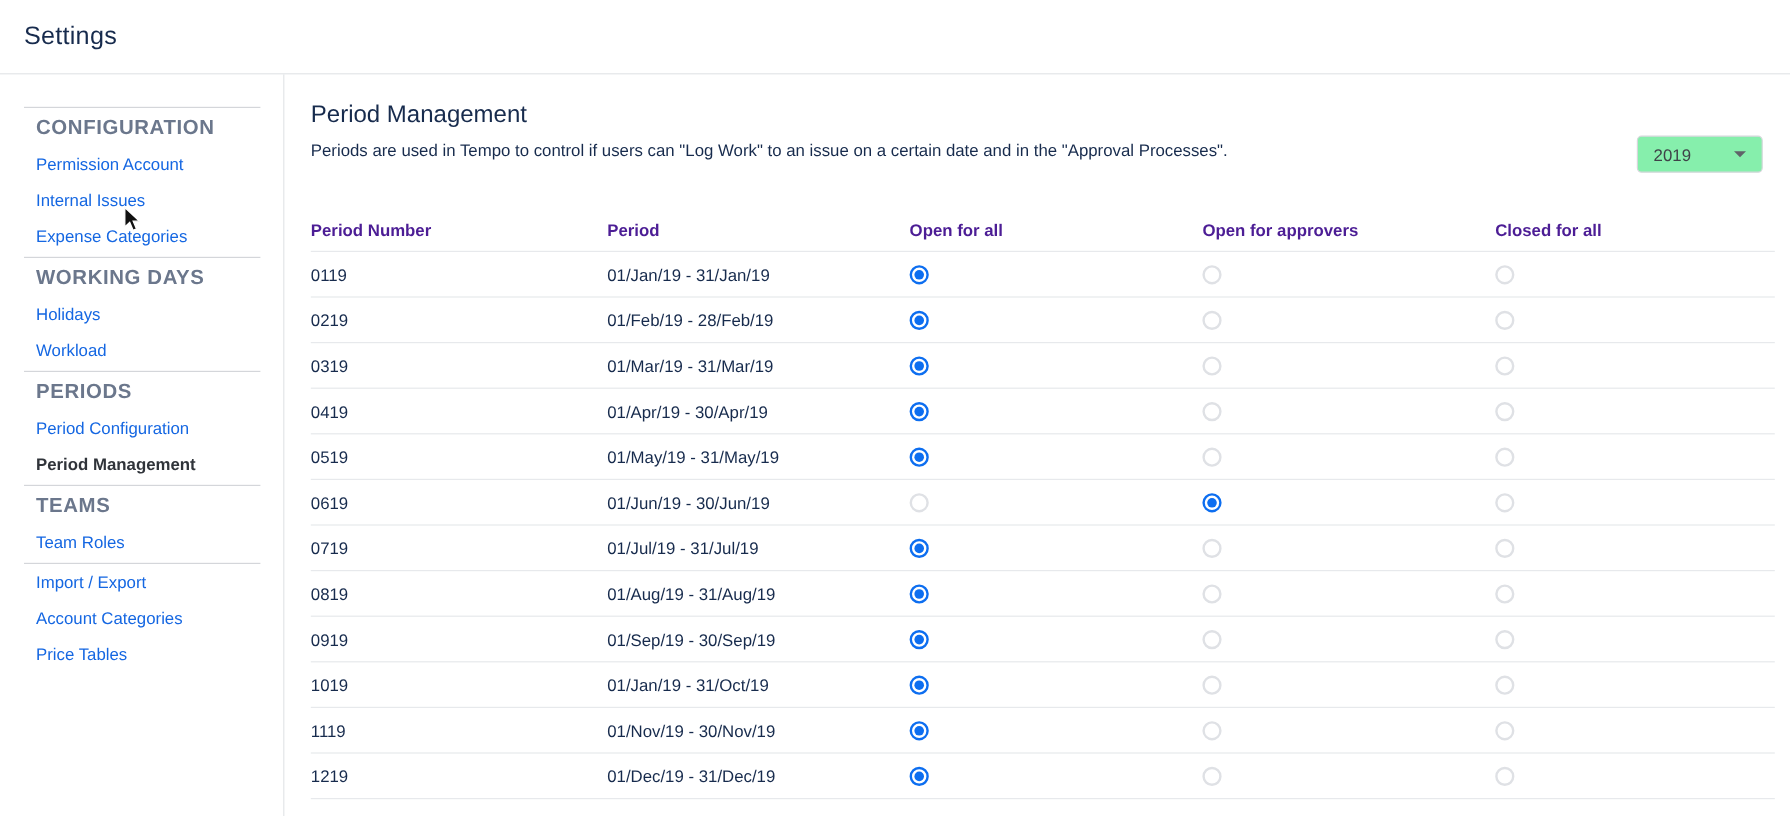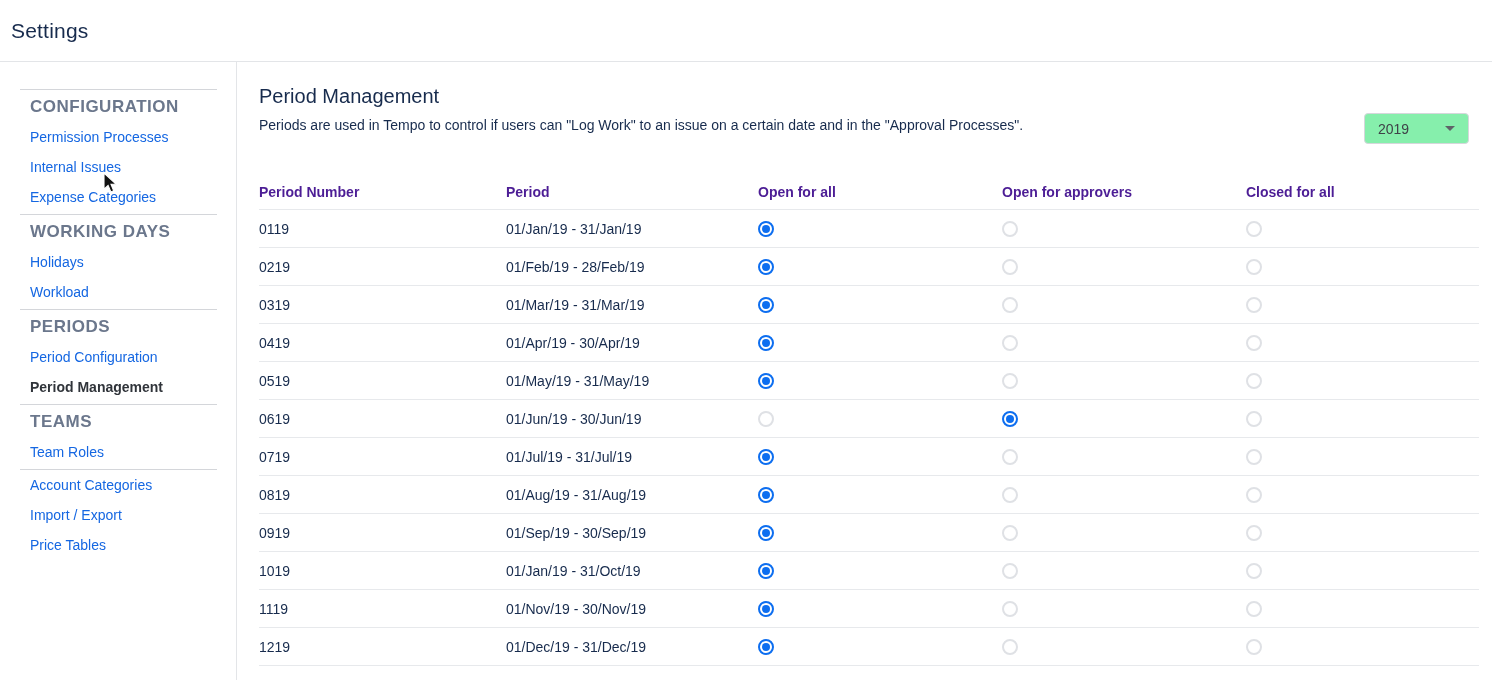--- a/index.html
+++ b/index.html
@@ -6,21 +6,21 @@
   html,body { margin:0; padding:0; }
   body {
     width:1492px; height:680px; overflow:hidden;
     background:#ffffff; color:#172B4D;
     font-family:"Liberation Sans", sans-serif;
     position:relative;
   }
   
   .app-header {
     height:62px; display:flex; align-items:center;
-    padding-left:11px; border-bottom:1px solid #e3e5e8;
+    padding-left:20px; border-bottom:1px solid #e3e5e8;
   }
   .app-header .title { font-size:21px; font-weight:500; color:#172B4D; letter-spacing:.2px; }
 
   
   .layout { display:flex; height:618px; }
 
   
   .sidebar { width:237px; flex:0 0 237px; border-right:1px solid #e3e5e8; padding-top:27px; }
   .side-section { padding-bottom:2px; }
   .side-divider { border-top:1px solid #d4d6da; margin:0 19px 0 20px; }
@@ -85,21 +85,21 @@
   <span class="title">Settings</span>
 </div>
 
 <div class="layout">
 
   <div class="sidebar">
     <div id="sidebar-sections">
         <div class="side-section">
           <div class="side-divider"></div>
           <div class="side-heading">CONFIGURATION</div>
-          <a class="side-link">Permission Processes</a>
+          <a class="side-link">Permission Account</a>
           <a class="side-link">Internal Issues</a>
           <a class="side-link">Expense Categories</a>
         </div>
         <div class="side-section">
           <div class="side-divider"></div>
           <div class="side-heading">WORKING DAYS</div>
           <a class="side-link">Holidays</a>
           <a class="side-link">Workload</a>
         </div>
         <div class="side-section">
@@ -108,22 +108,22 @@
           <a class="side-link">Period Configuration</a>
           <a class="side-link active">Period Management</a>
         </div>
         <div class="side-section">
           <div class="side-divider"></div>
           <div class="side-heading">TEAMS</div>
           <a class="side-link">Team Roles</a>
         </div>
         <div class="side-section">
           <div class="side-divider"></div>
+          <a class="side-link">Import / Export</a>
           <a class="side-link">Account Categories</a>
-          <a class="side-link">Import / Export</a>
           <a class="side-link">Price Tables</a>
         </div>
       </div>
   </div>
 
   <div class="main">
 
     <h2 class="page-heading">Period Management</h2>
     <div class="page-desc">Periods are used in Tempo to control if users can "Log Work" to an issue on a certain date and in the "Approval Processes".</div>
 

